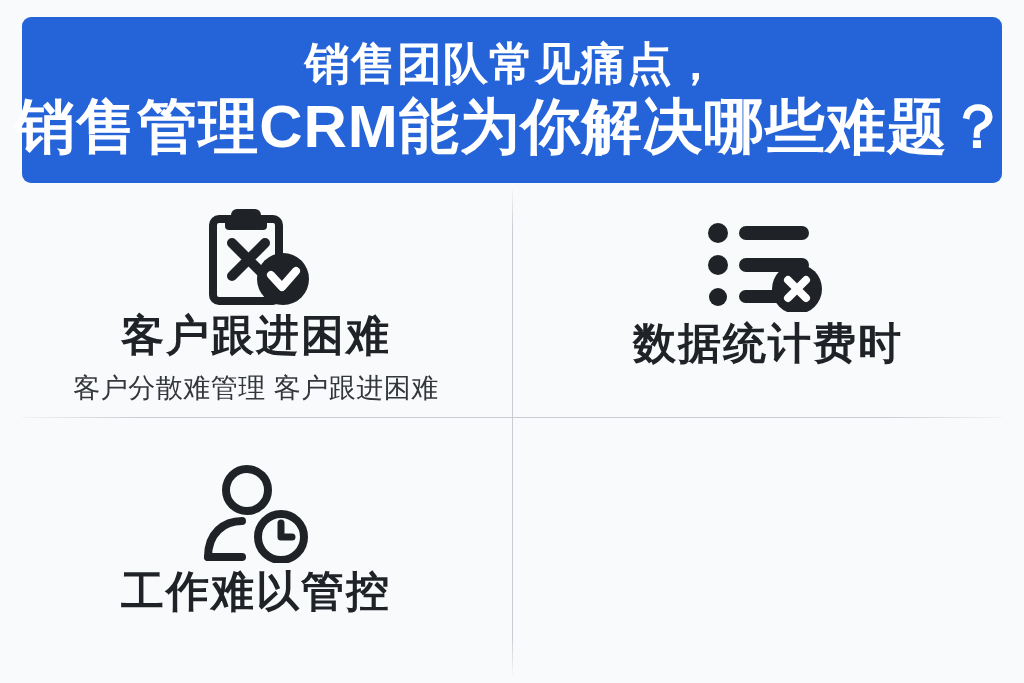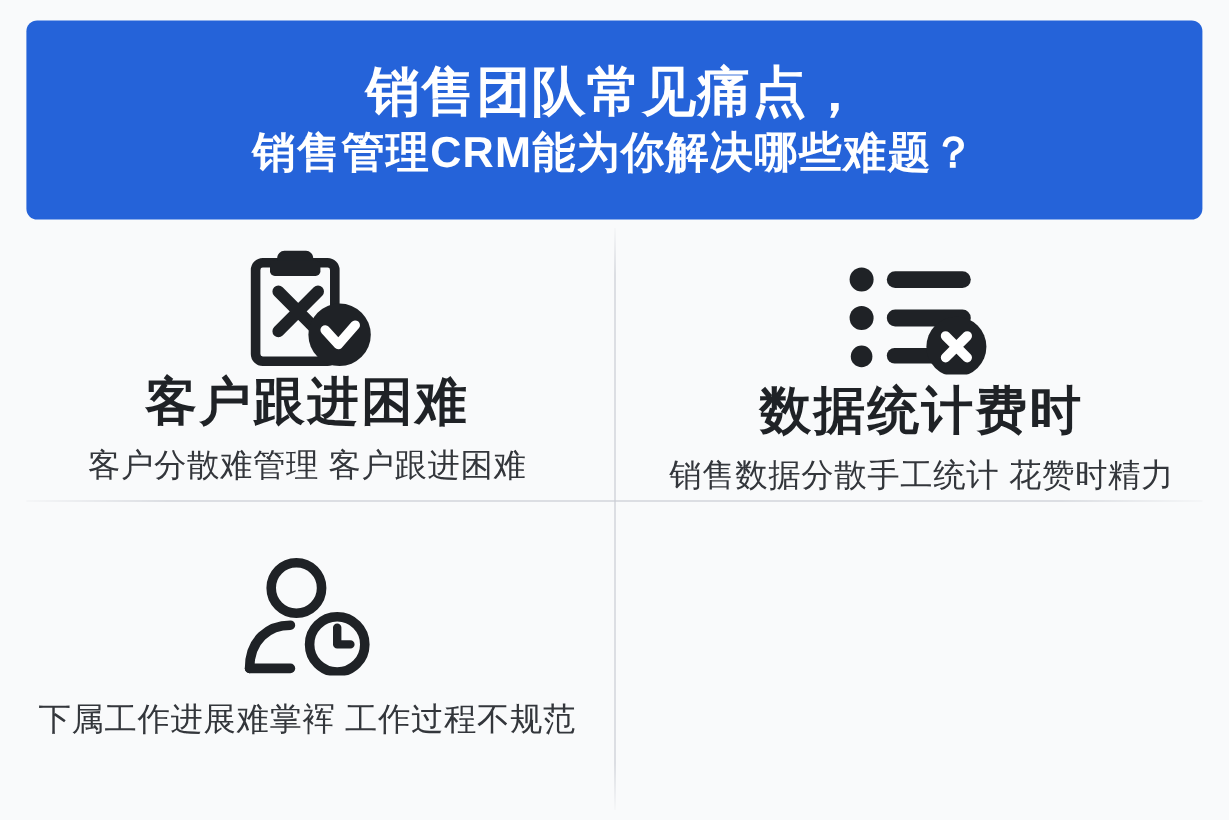--- a/index.html
+++ b/index.html
@@ -42,21 +42,21 @@
     letter-spacing: 1px;
     white-space: nowrap;
     text-align: center;
     line-height: 1.08;
   }
   .header-line-1 {
     font-size: 45px;
     margin-bottom: 6px;
   }
   .header-line-2 {
-    font-size: 36px;
+    font-size: 60px;
   }
 
   
   .grid {
     position: absolute;
     left: 0;
     top: 188px;
     width: 1024px;
     height: 495px;
     display: grid;
@@ -163,33 +163,32 @@
 
           <rect x="34" y="6" width="70" height="14" rx="7" fill="#1f2226"></rect>
           <rect x="34" y="38" width="70" height="14" rx="7" fill="#1f2226"></rect>
           <rect x="34" y="70" width="44" height="13" rx="6.5" fill="#1f2226"></rect>
 
           <circle cx="92" cy="69" r="25" fill="#1f2226"></circle>
           <path d="M83 60 L101 78 M101 60 L83 78" stroke="#ffffff" stroke-width="8" stroke-linecap="round"></path>
         </svg>
       </div>
       <div class="cell-title">数据统计费时</div>
-      <div class="cell-sub">销售数据分散手工统计 花赞时精力</div>
     </div>
 
     <div class="cell cell-r2">
       <div class="icon-wrap">
         <svg width="120" height="98" viewBox="0 0 120 98" fill="none" xmlns="http://www.w3.org/2000/svg">
 
           <circle cx="51" cy="25" r="21" stroke="#1f2226" stroke-width="8" fill="none"></circle>
 
           <path d="M12 92 C12 68, 28 56, 46 56" stroke="#1f2226" stroke-width="8" stroke-linecap="round" fill="none"></path>
           <path d="M12 92 H46" stroke="#1f2226" stroke-width="8" stroke-linecap="round"></path>
 
           <circle cx="85" cy="72" r="23" stroke="#1f2226" stroke-width="8" fill="none"></circle>
           <path d="M85 58 V72 H96" stroke="#1f2226" stroke-width="7" stroke-linecap="round" stroke-linejoin="round" fill="none"></path>
         </svg>
       </div>
-      <div class="cell-sub">下属工作进展难掌裈 工作过程不规范</div>
+      <div class="cell-title">工作难以管控</div>
     </div>
 
   </div>
 </div>
 
 </body></html>

